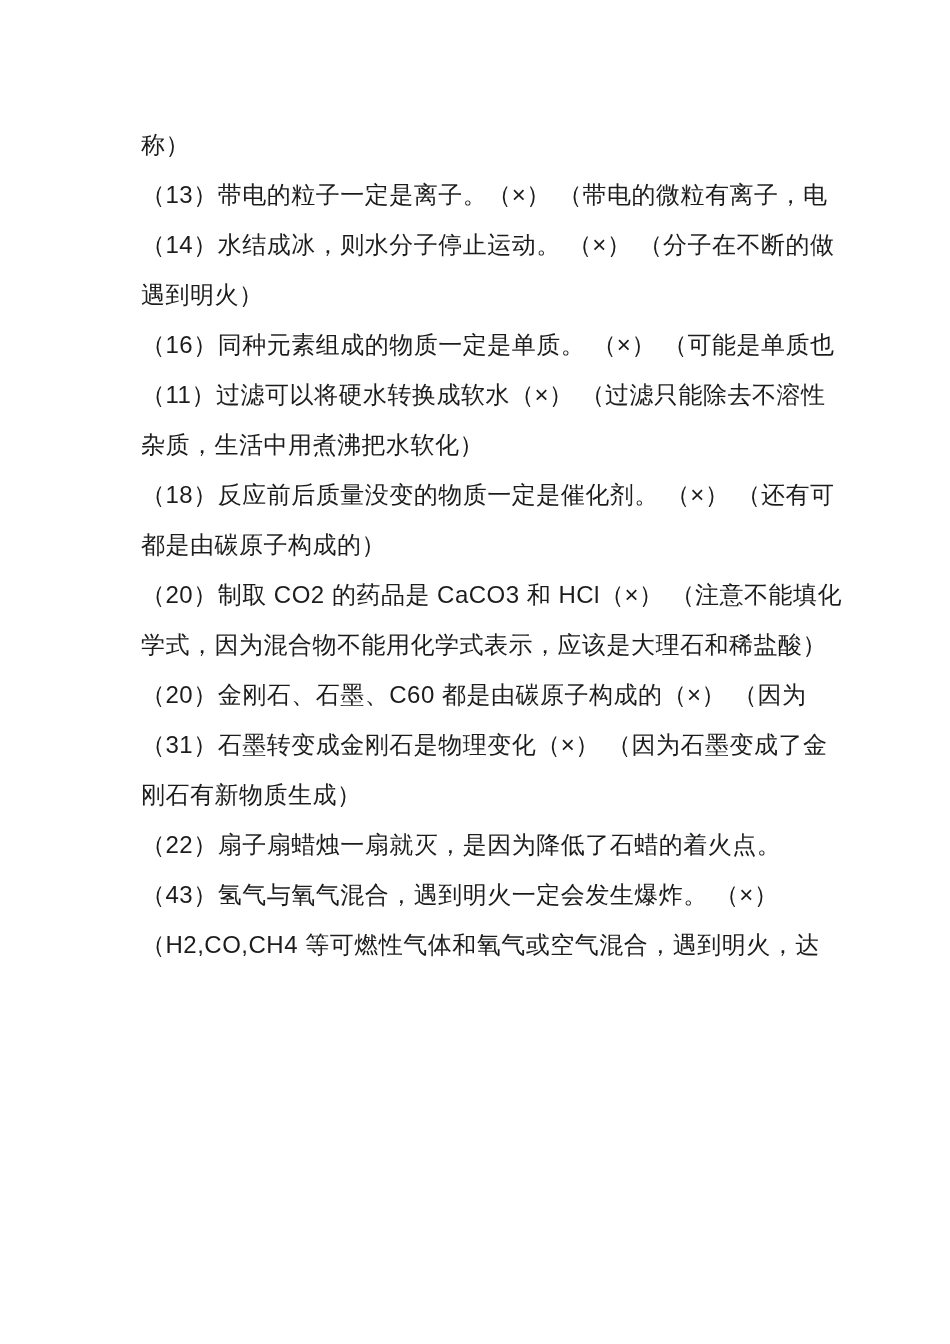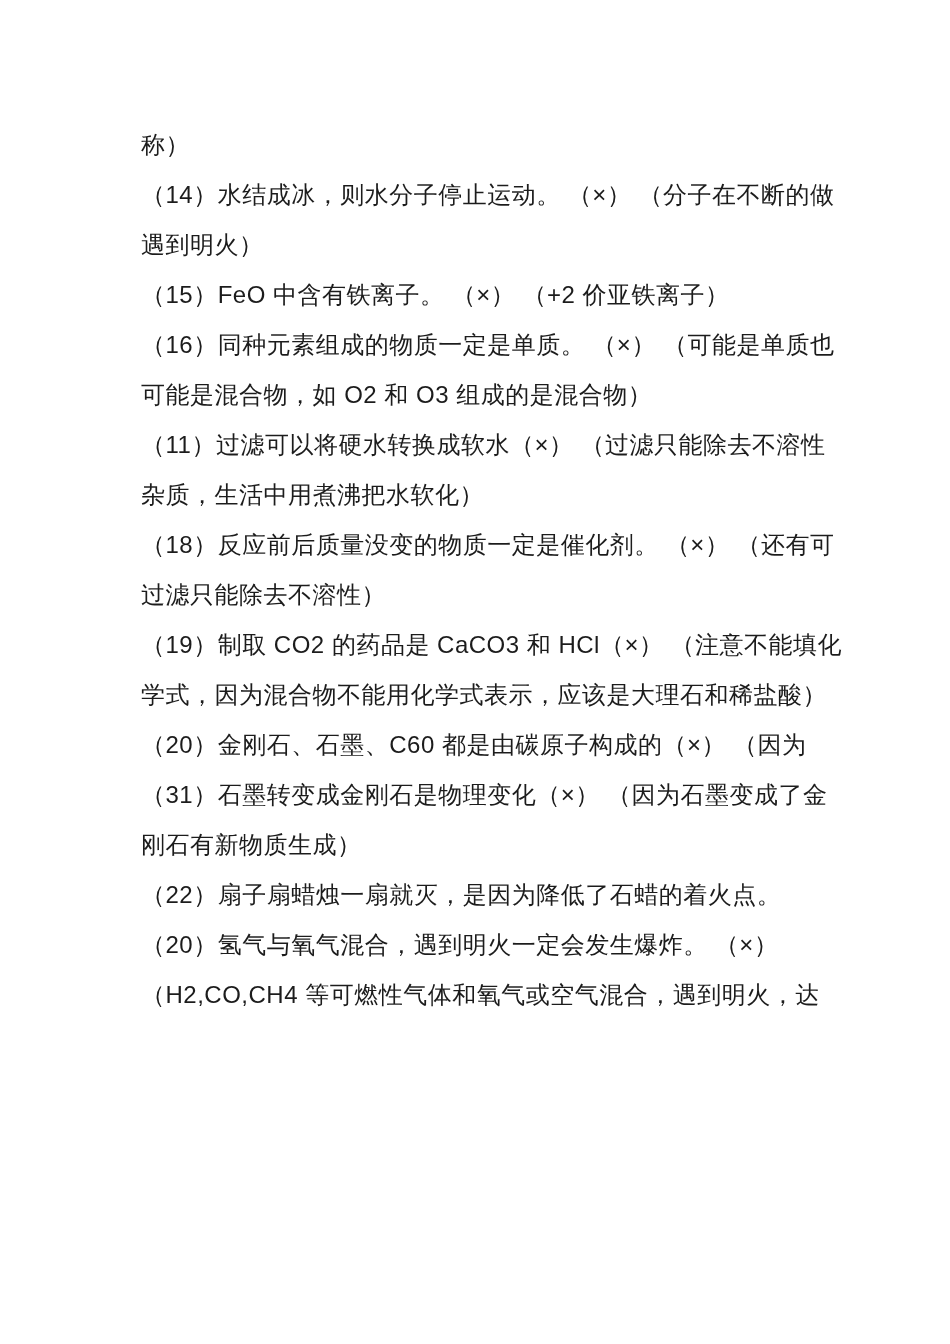--- a/index.html
+++ b/index.html
@@ -33,31 +33,30 @@
     letter-spacing: 0.5px;
     font-weight: 400;
   }
 </style>
 </head>
 <body>
 
 <div class="page">
   <div class="text-block">
       <div class="line">称）</div>
+      <div class="line">（13）带电的粒子一定是离子。（×） （带电的微粒有离子，电</div>
       <div class="line">（14）水结成冰，则水分子停止运动。 （×） （分子在不断的做</div>
       <div class="line">遇到明火）</div>
-      <div class="line">（15）FeO 中含有铁离子。 （×） （+2 价亚铁离子）</div>
       <div class="line">（16）同种元素组成的物质一定是单质。 （×） （可能是单质也</div>
-      <div class="line">可能是混合物，如 O2 和 O3 组成的是混合物）</div>
       <div class="line">（11）过滤可以将硬水转换成软水（×） （过滤只能除去不溶性</div>
       <div class="line">杂质，生活中用煮沸把水软化）</div>
       <div class="line">（18）反应前后质量没变的物质一定是催化剂。 （×） （还有可</div>
-      <div class="line">过滤只能除去不溶性）</div>
-      <div class="line">（19）制取 CO2 的药品是 CaCO3 和 HCl（×） （注意不能填化</div>
+      <div class="line">都是由碳原子构成的）</div>
+      <div class="line">（20）制取 CO2 的药品是 CaCO3 和 HCl（×） （注意不能填化</div>
       <div class="line">学式，因为混合物不能用化学式表示，应该是大理石和稀盐酸）</div>
       <div class="line">（20）金刚石、石墨、C60 都是由碳原子构成的（×） （因为</div>
       <div class="line">（31）石墨转变成金刚石是物理变化（×） （因为石墨变成了金</div>
       <div class="line">刚石有新物质生成）</div>
       <div class="line">（22）扇子扇蜡烛一扇就灭，是因为降低了石蜡的着火点。</div>
-      <div class="line">（20）氢气与氧气混合，遇到明火一定会发生爆炸。 （×）</div>
+      <div class="line">（43）氢气与氧气混合，遇到明火一定会发生爆炸。 （×）</div>
       <div class="line">（H2,CO,CH4 等可燃性气体和氧气或空气混合，遇到明火，达</div>
     </div>
 </div>
 
 </body></html>

